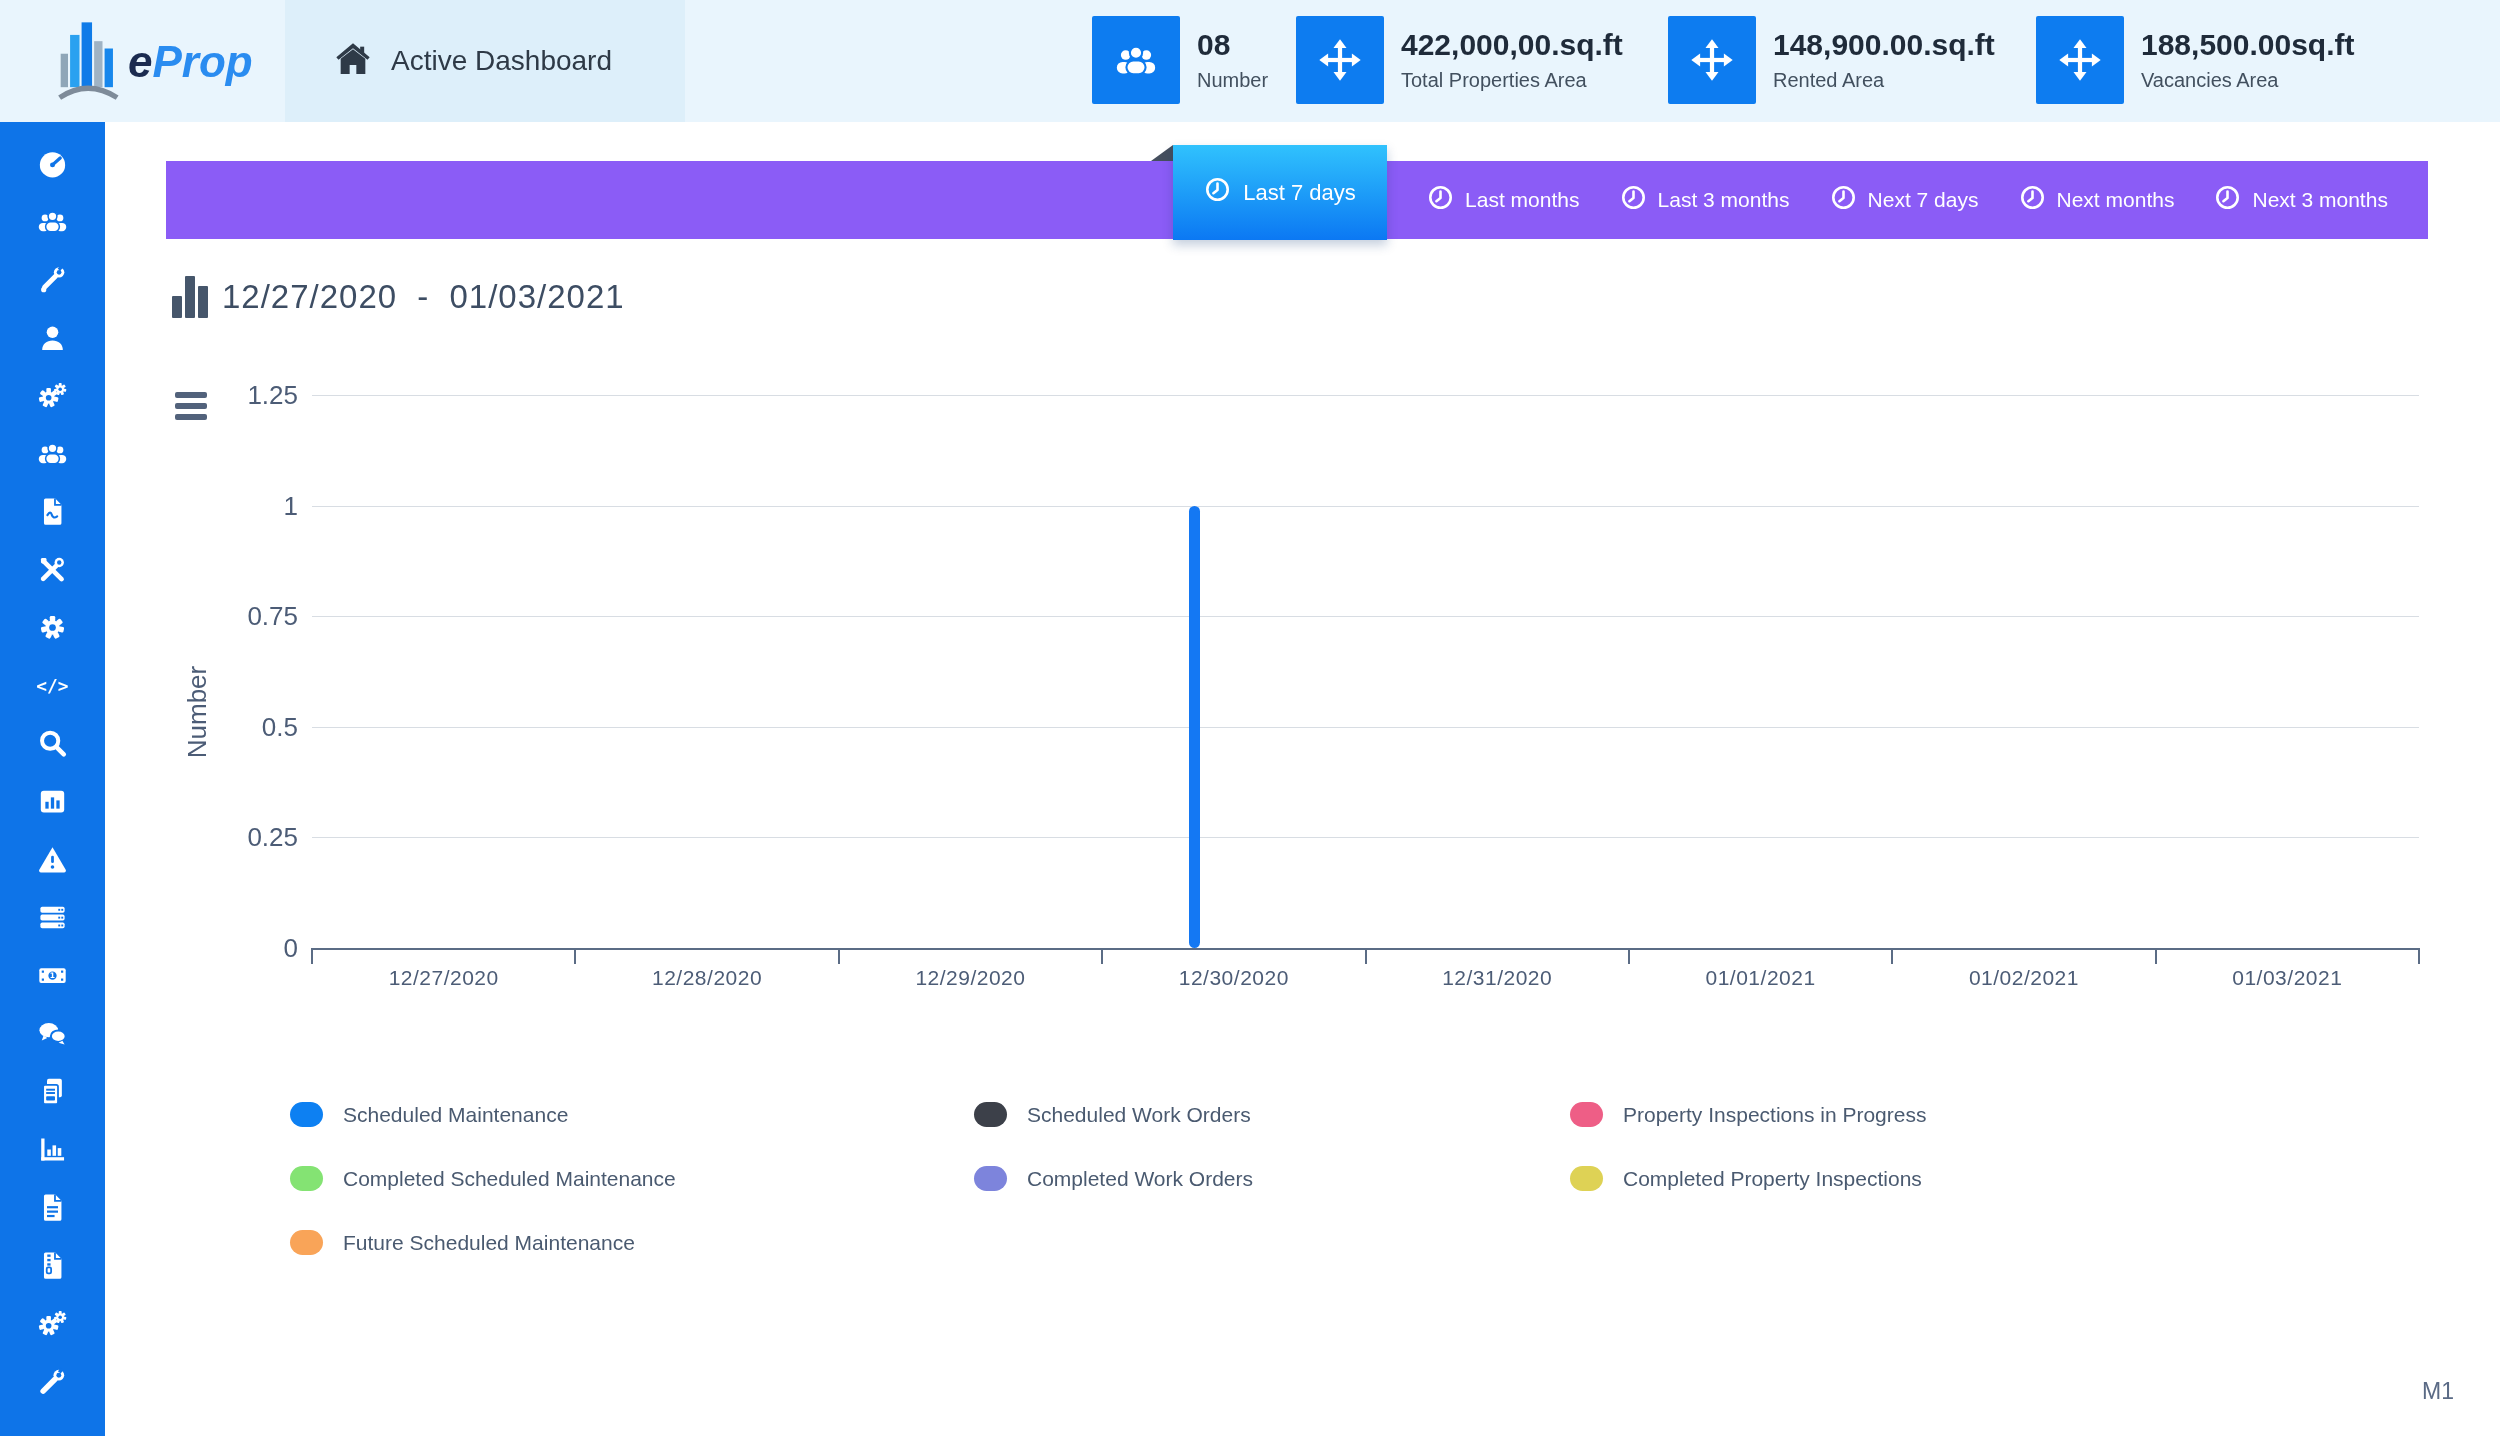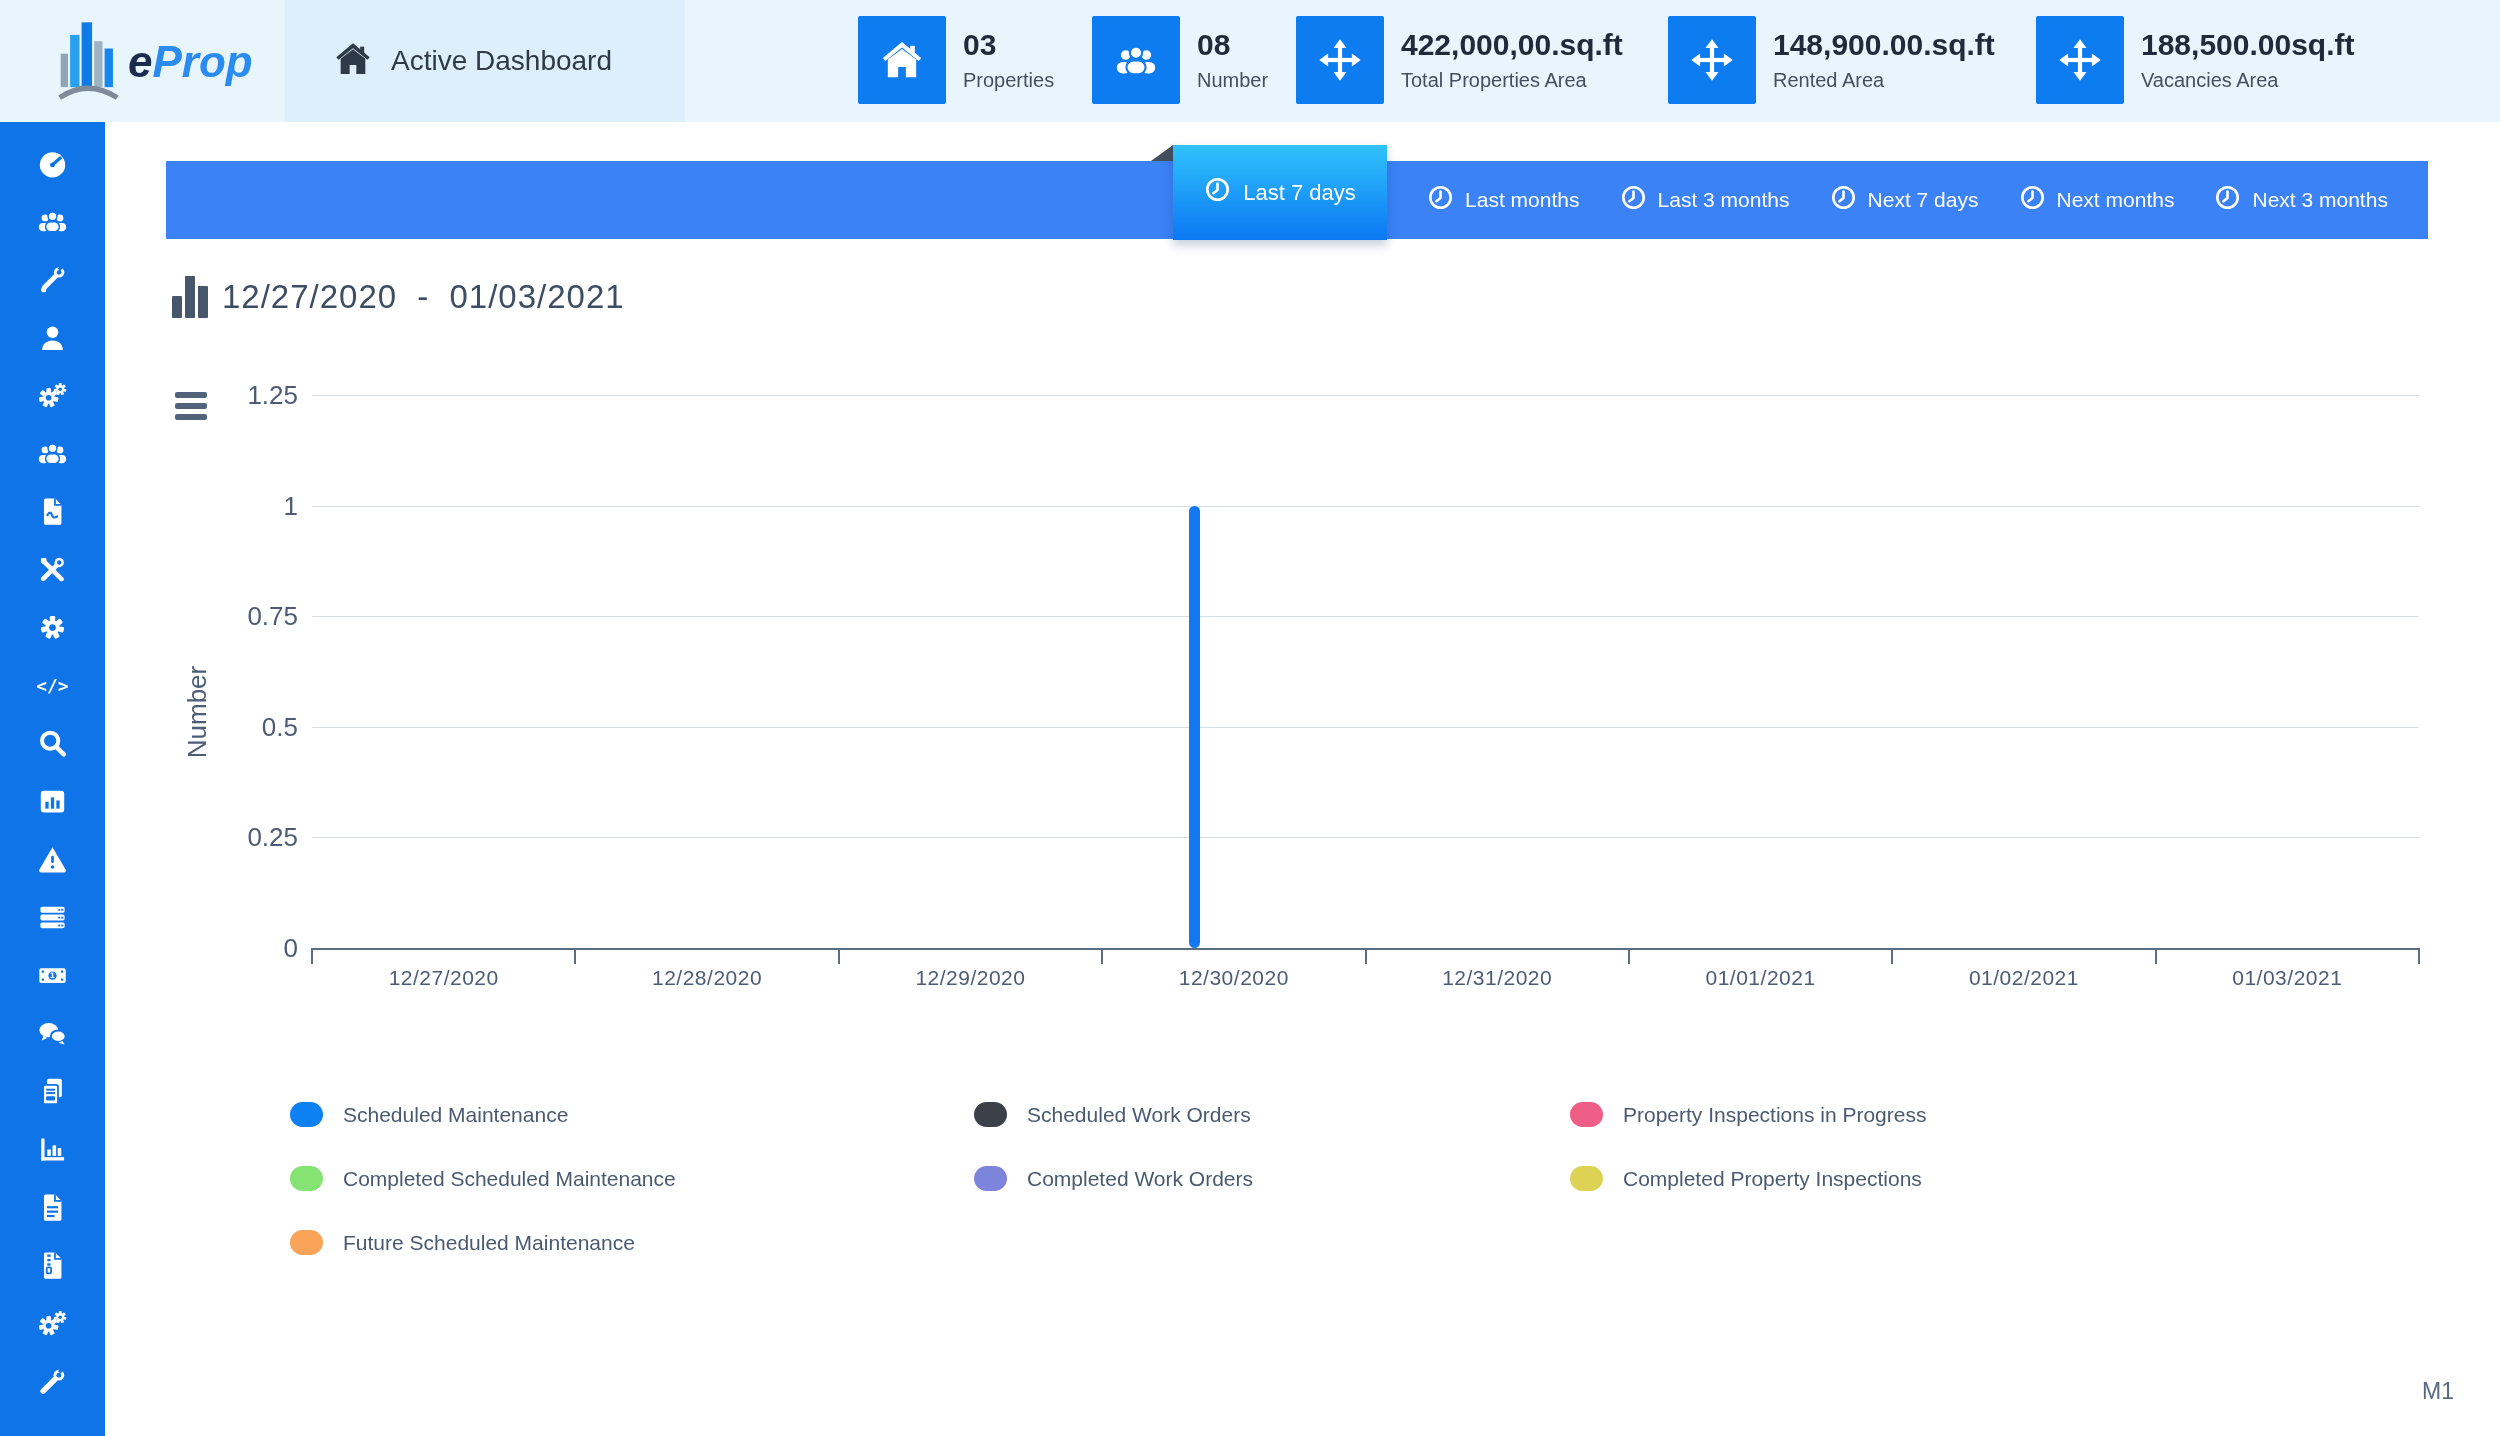--- a/index.html
+++ b/index.html
@@ -19,21 +19,21 @@
   .stat-ico { width:88px; height:88px; background:#0d7cf0; border-radius:2px; display:flex; align-items:center; justify-content:center; flex:0 0 88px; }
   .stat-txt { margin-left:17px; display:flex; flex-direction:column; gap:7px; }
   .stat-val { font-size:30px; font-weight:bold; color:#1f2b3a; white-space:nowrap; }
   .stat-lab { font-size:20px; color:#42505f; white-space:nowrap; }
 
   
   .sidebar { position:absolute; left:0; top:122px; width:105px; height:1314px; background:#0e74e8; display:flex; flex-direction:column; align-items:center; padding-top:25px; gap:25px; z-index:6; }
   .side-item { width:34px; height:33px; display:flex; align-items:center; justify-content:center; cursor:pointer; flex:0 0 auto; }
 
   
-  .tabbar { position:absolute; left:166px; top:161px; width:2262px; height:78px; background:#3b82f6; z-index:4;padding-left:28px; }
+  .tabbar { position:absolute; left:166px; top:161px; width:2262px; height:78px; background:#8b5cf6; z-index:4;padding-left:28px; }
   .tab-active { position:absolute; left:1007px; top:-16px; width:214px; height:95px; background:linear-gradient(180deg,#30c2fd 0%,#0b78f3 100%); display:flex; align-items:center; justify-content:center; gap:12px; color:#ffffff; font-size:22px; box-shadow:0 5px 10px rgba(20,60,120,.25); cursor:pointer; z-index:2; }
   .notch { position:absolute; left:985px; top:-16px; width:0; height:0; border-right:22px solid #454f5e; border-top:16px solid transparent; }
   .tabs-rest { position:absolute; left:1221px; top:0; width:1041px; height:78px; display:flex; align-items:center; justify-content:space-evenly; }
   .tab-item { display:flex; align-items:center; gap:11px; color:#ffffff; font-size:21px; cursor:pointer; white-space:nowrap; }
 
   
   .chart-title-row { position:absolute; left:172px; top:268px; display:flex; align-items:flex-end; gap:14px; }
   .title-ico { display:flex; align-items:flex-end; gap:3px; height:50px; }
   .title-ico i { display:block; background:#46566b; border-radius:1px; width:10px; }
   .date-range { font-size:33px; color:#3d4d63; word-spacing:10px; letter-spacing:1px; padding-bottom:2px; }
@@ -85,33 +85,20 @@
         <svg width="40" height="40" viewBox="0 0 24 24" fill="#2e3a47">
           <rect x="16.3" y="4.6" width="2.4" height="4" fill="#2e3a47"></rect>
           <path d="M12 2.6 L22 11 l-1.3 1.5 L12 5.5 3.3 12.5 2 11 Z"></path>
           <path d="M4.6 11.8 V21 h5.4 v-5.4 h4 V21 h5.4 v-9.2 L12 6.2 Z"></path>
         </svg>
       </span>
       <span class="dash-title">Active Dashboard</span>
     </div>
 
     <div class="stats">
-        <div class="stat-card" style="left: 858px;">
-          <span class="stat-ico">
-            <svg width="46" height="46" viewBox="0 0 24 24">
-              <rect x="16.3" y="4.6" width="2.4" height="4" fill="#fff"></rect>
-    <path d="M12 2.6 L22 11 l-1.3 1.5 L12 5.5 3.3 12.5 2 11 Z" fill="#fff"></path>
-    <path d="M4.6 11.8 V21 h5.4 v-5.4 h4 V21 h5.4 v-9.2 L12 6.2 Z" fill="#fff"></path>
-            </svg>
-          </span>
-    <span class="stat-txt">
-      <span class="stat-val">03</span>
-      <span class="stat-lab">Properties</span>
-    </span>
-        </div>
         <div class="stat-card" style="left: 1092px;">
           <span class="stat-ico">
             <svg width="46" height="46" viewBox="0 0 24 24">
               <circle cx="6.6" cy="9.4" r="2.5" fill="#fff"></circle>
               <circle cx="17.4" cy="9.4" r="2.5" fill="#fff"></circle>
     <rect x="2" y="13" width="7.2" height="6" rx="3" fill="#fff"></rect>
               <rect x="14.8" y="13" width="7.2" height="6" rx="3" fill="#fff"></rect>
     <circle cx="12" cy="8.2" r="3.2" fill="#fff" stroke="#0d7cf0" stroke-width="1.1"></circle>
     <rect x="7" y="12.2" width="10" height="7.2" rx="3.6" fill="#fff" stroke="#0d7cf0" stroke-width="1.1"></rect>
             </svg>

